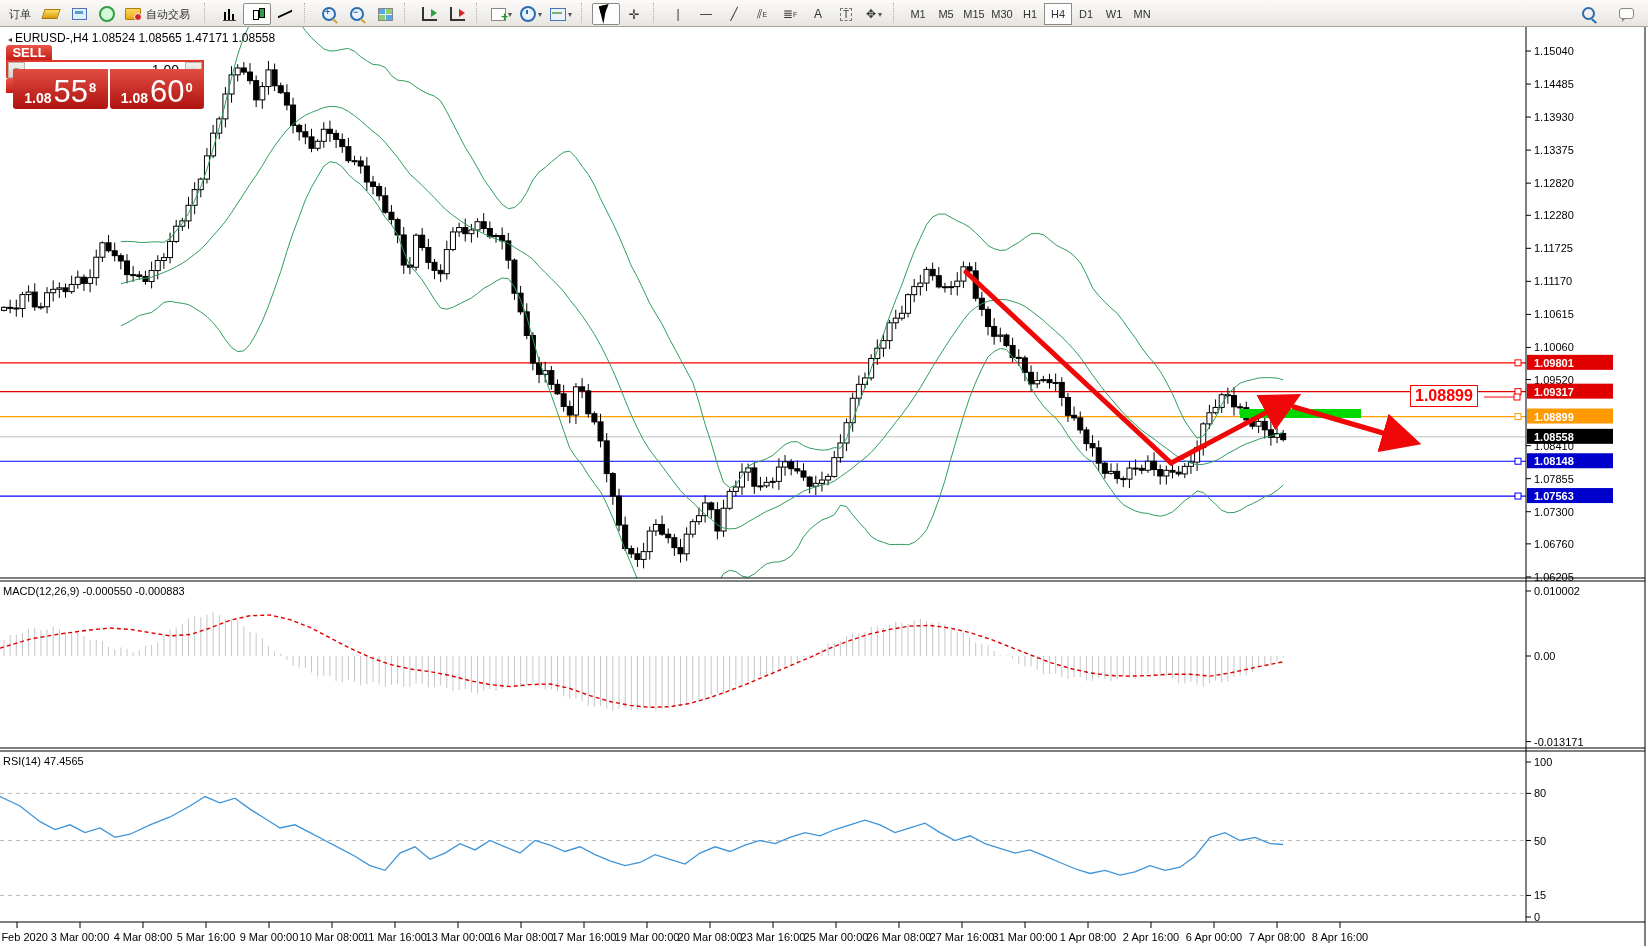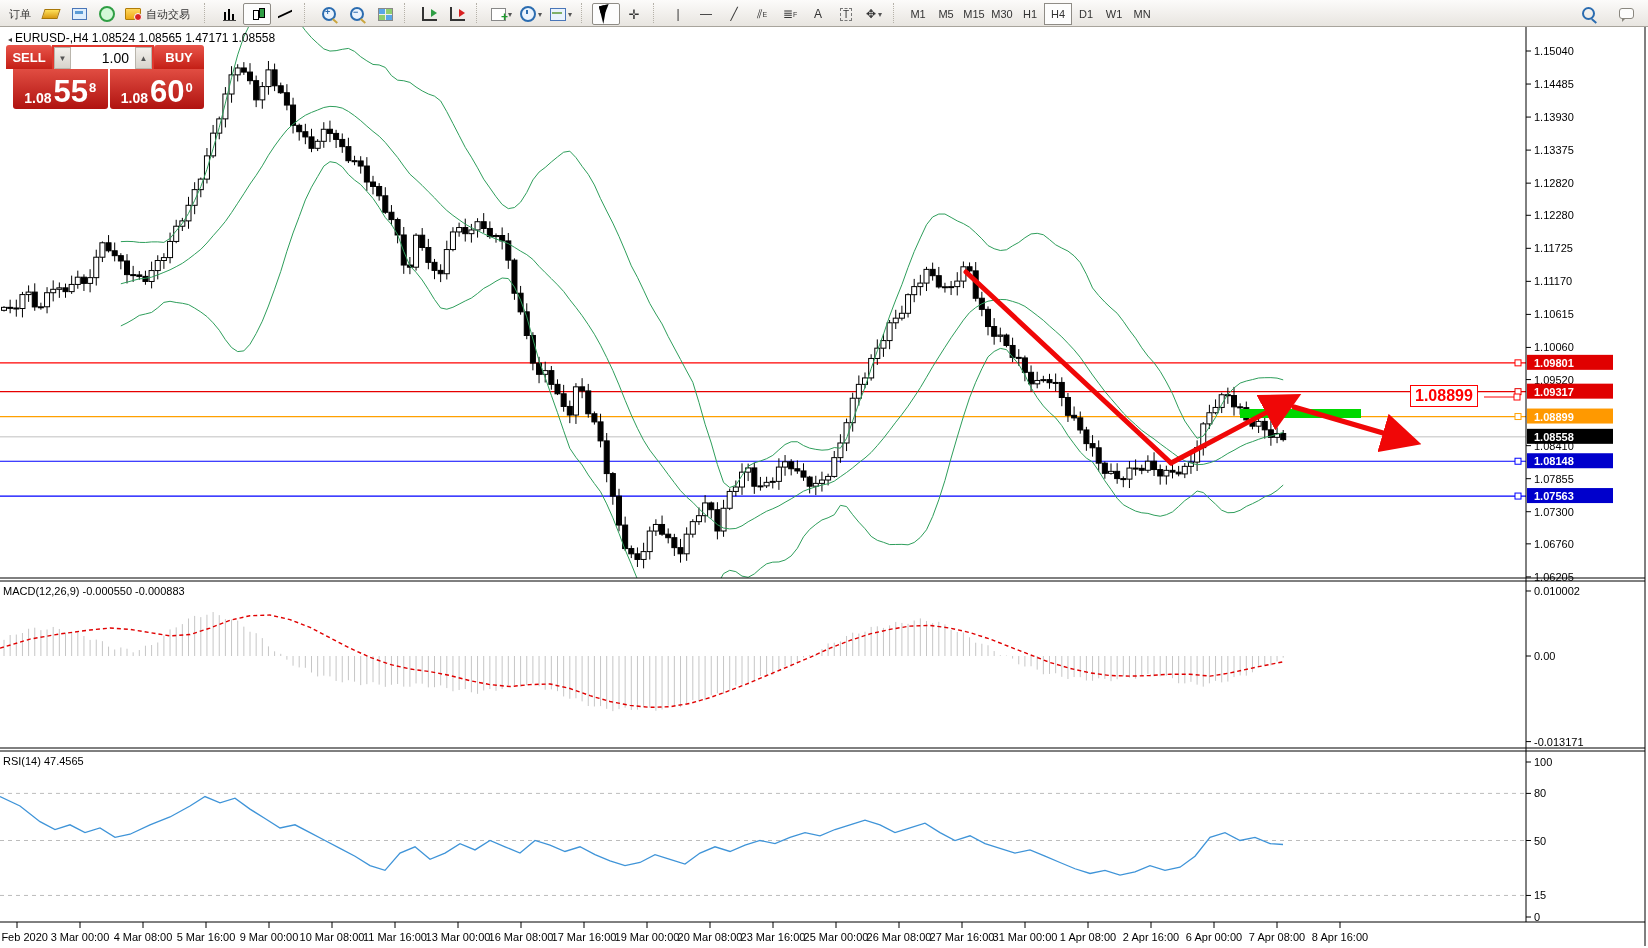--- a/index.html
+++ b/index.html
@@ -66,34 +66,34 @@
 
   
   #chart-stack{position:absolute;left:0;top:0;width:1648px;height:948px;}
   svg text{font-family:"Liberation Sans",sans-serif;}
 
   .chart-title{position:absolute;left:8px;top:31px;font-size:12px;color:#000;z-index:5;}
   .chart-title .mk{font-size:8px;color:#333;margin-right:3px;}
 
   
   .trade{position:absolute;left:6px;top:45px;width:198px;z-index:6;font-family:"Liberation Sans",sans-serif;}
-  .trade-row1{display:flex;height:24px;}
+  .trade-row1{display:flex;height:24px;flex-direction:column;}
   .t-sell,.t-buy{background:linear-gradient(#e9554a,#c41f16);color:#fff;font-size:13px;font-weight:bold;
      display:flex;align-items:center;justify-content:center;border-radius:3px 3px 0 0;}
   .t-sell{width:46px;}
   .t-buy{width:50px;}
   .t-volbox{flex:1;display:flex;background:#fff;border:2px solid #e0382e;border-bottom:none;align-items:stretch;}
   .t-spin{width:15px;background:linear-gradient(#f2f0ec,#d8d4cc);color:#555;font-size:8px;
      display:flex;align-items:center;justify-content:center;border:1px solid #b9b5ac;}
   .t-vol{flex:1;display:flex;align-items:center;justify-content:flex-end;padding-right:6px;font-size:14px;color:#000;}
   .trade-row2{display:flex;height:40px;gap:2px;padding-left:7px;}
   .t-price{flex:1;background:linear-gradient(#e14d42,#b01310);color:#fff;display:flex;align-items:flex-end;justify-content:center;
      border-radius:0 0 3px 3px;padding-bottom:3px;}
   .t-small{font-size:14px;font-weight:bold;margin-right:2px;line-height:1.1;}
-  .t-big{font-size:31px;font-weight:bold;line-height:0.9;}
+  .t-big{font-size:31px;font-weight:normal;line-height:0.9;}
   .t-sup{font-size:13px;font-weight:bold;vertical-align:top;line-height:1;margin-left:1px;position:relative;top:-12px;}
 
   .turn-label{position:absolute;left:1318px;top:341px;z-index:7;font-size:34px;font-weight:bold;color:#00ef00;
      text-shadow:2px 2px 0 #001a8c;letter-spacing:1px;white-space:nowrap;}
   .price-callout{position:absolute;left:1410px;top:385px;z-index:7;border:1px solid #f00;color:#f00;
      background:#fff;font-size:16px;font-weight:bold;padding:0 4px;line-height:20px;}
 </style>
 </head>
 <body>
 

